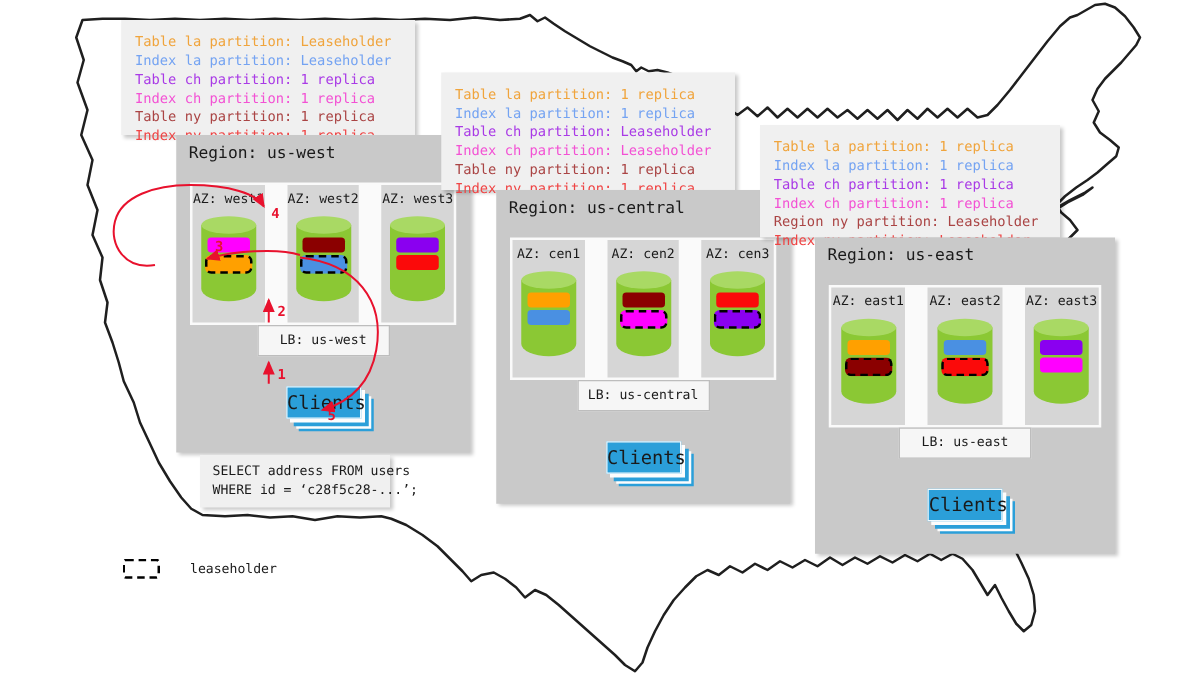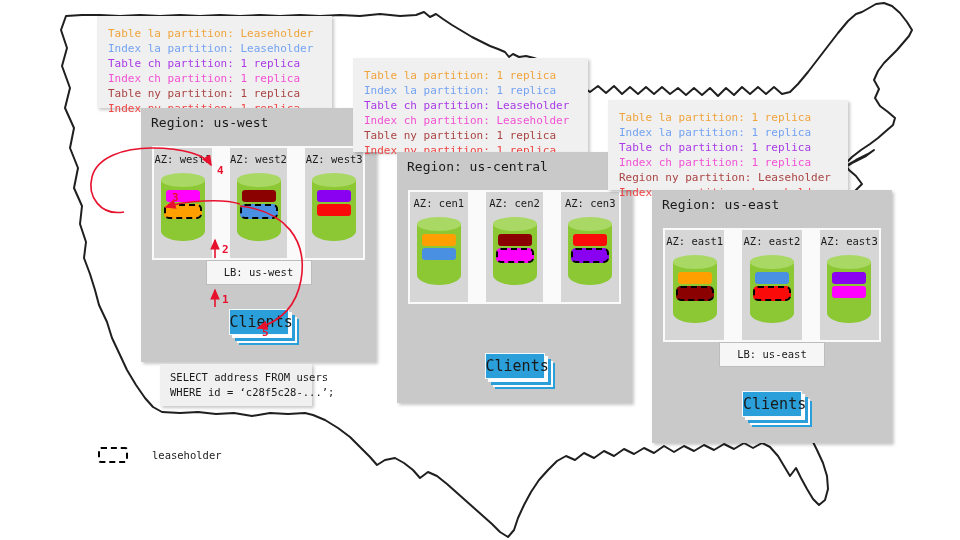--- a/index.html
+++ b/index.html
@@ -143,20 +143,21 @@
       <div class="cyl">
         <div class="cyl-body"></div>
         <div class="cyl-top"></div>
         <div class="bars">
           <div class="bar" style="background: rgb(251, 10, 10);"></div>
           <div class="bar lh" style="background: rgb(138, 0, 240);"></div>
         </div>
       </div>
     </div>
   </div>
+  <div class="lb">LB: us-central</div>
   <div class="clients">Clients</div>
 </div>
 
 <div class="panel legend-box" style="left:608px;top:100px;width:240px;height:90px;box-sizing:border-box;">
   <div class="legend-line" style="color: rgb(240, 164, 60);">Table la partition: 1 replica</div>
   <div class="legend-line" style="color: rgb(116, 163, 242);">Index la partition: 1 replica</div>
   <div class="legend-line" style="color: rgb(169, 58, 230);">Table ch partition: 1 replica</div>
   <div class="legend-line" style="color: rgb(243, 81, 212);">Index ch partition: 1 replica</div>
   <div class="legend-line" style="color: rgb(170, 68, 68);">Region ny partition: Leaseholder</div>
   <div class="legend-line" style="color: rgb(239, 68, 68);">Index ny partition: Leaseholder</div>

